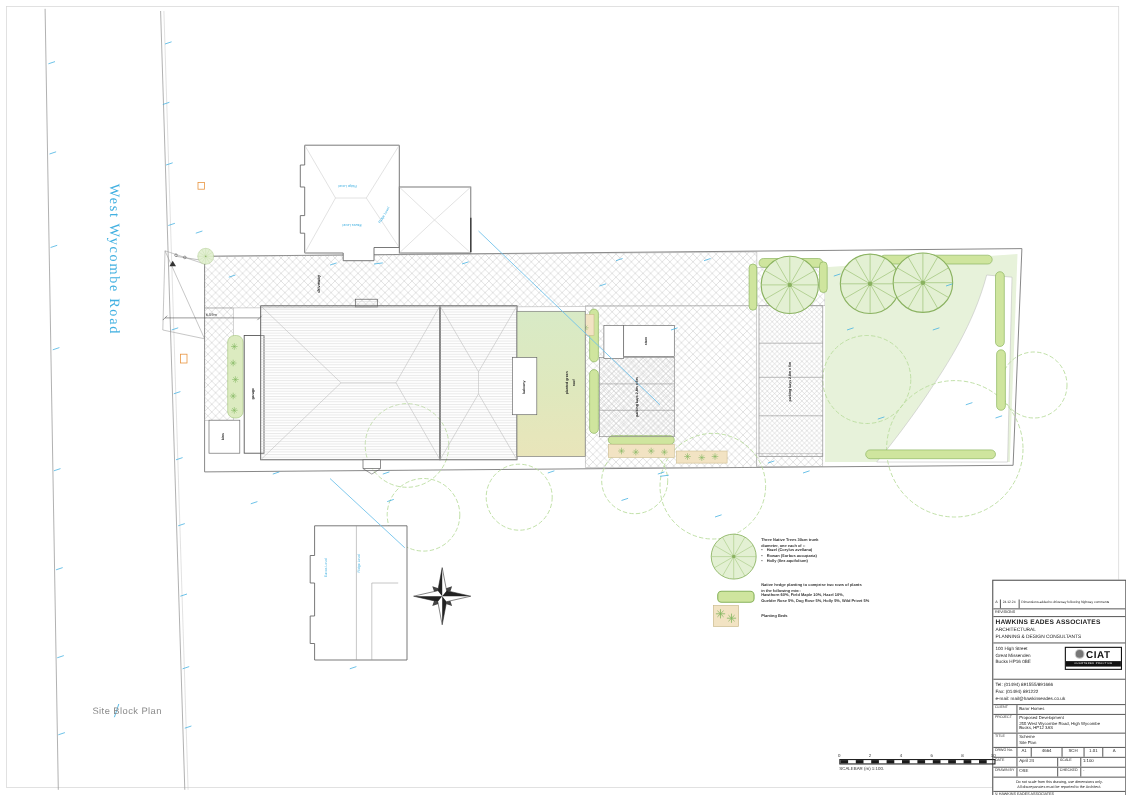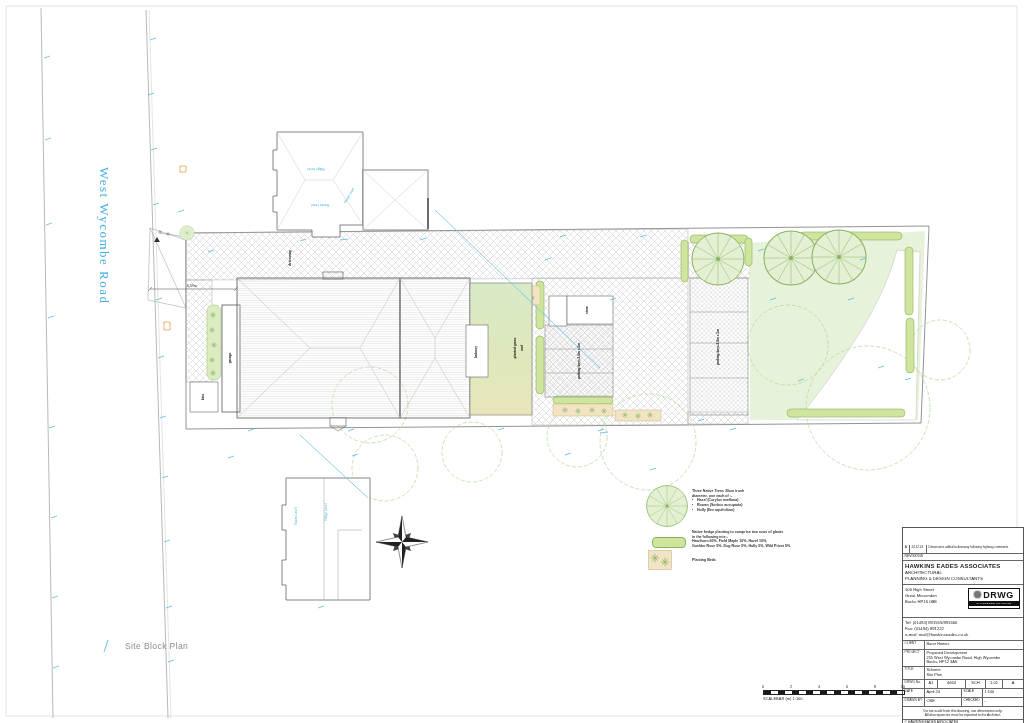--- a/index.html
+++ b/index.html
@@ -7,21 +7,21 @@
          font-family:"Liberation Sans",sans-serif;}
   svg text{font-family:"Liberation Sans",sans-serif;}
   .plabel{font-size:3.8px;font-weight:bold;fill:#222;text-anchor:middle;}
   .plabel-sm{font-size:3.2px;font-weight:bold;fill:#222;text-anchor:middle;}
   .cyan-label{font-size:3.2px;fill:#41b0e1;text-anchor:middle;}
   .dim-label{font-size:3.6px;fill:#333;text-anchor:middle;}
 
   .road-name{position:absolute;left:112px;top:167px;transform:rotate(90deg);transform-origin:0 0;
              font-family:"Liberation Serif",serif;font-size:13px;letter-spacing:1.5px;color:#41b0e1;
              white-space:nowrap;}
-  .plan-title{position:absolute;left:84px;top:641px;font-size:8.5px;color:#8a8a8a;letter-spacing:.4px;margin-left:41px;}
+  .plan-title{position:absolute;left:84px;top:641px;font-size:8.5px;color:#8a8a8a;letter-spacing:.4px;}
 
   
   .legend{position:absolute;left:645px;top:484px;width:185px;height:100px;color:#333;}
   .legend .sym{position:absolute;}
   .lg-text{position:absolute;left:47px;font-size:3.6px;font-weight:bold;line-height:1.3;color:#333;white-space:nowrap;}
   .lg-li{display:flex;}
   .lg-li .b{width:5px;}
   .hedge-sym{left:7px;top:53px;width:32px;height:9px;background:#cfe59e;border:.5px solid #88b25c;border-radius:4px;}
 
   
@@ -361,21 +361,21 @@
   </div>
   <div class="addr-row">
     <div class="addr-lines">
       <div>100 High Street</div>
       <div>Great Missenden</div>
       <div>Bucks HP16 0BE</div>
     </div>
     <div class="ciat">
       <div class="ciat-top">
         <div class="ciat-emblem"></div>
-        <div class="ciat-name">DRWG</div>
+        <div class="ciat-name">CIAT</div>
       </div>
       <div class="ciat-bar">CHARTERED PRACTICE</div>
     </div>
   </div>
   <div class="contact">
     <div>Tel: (01494) 891555/891666</div>
     <div>Fax: (01494) 891222</div>
     <div>e-mail: mail@hawkinseades.co.uk</div>
   </div>
   <div class="tb-row h9">

